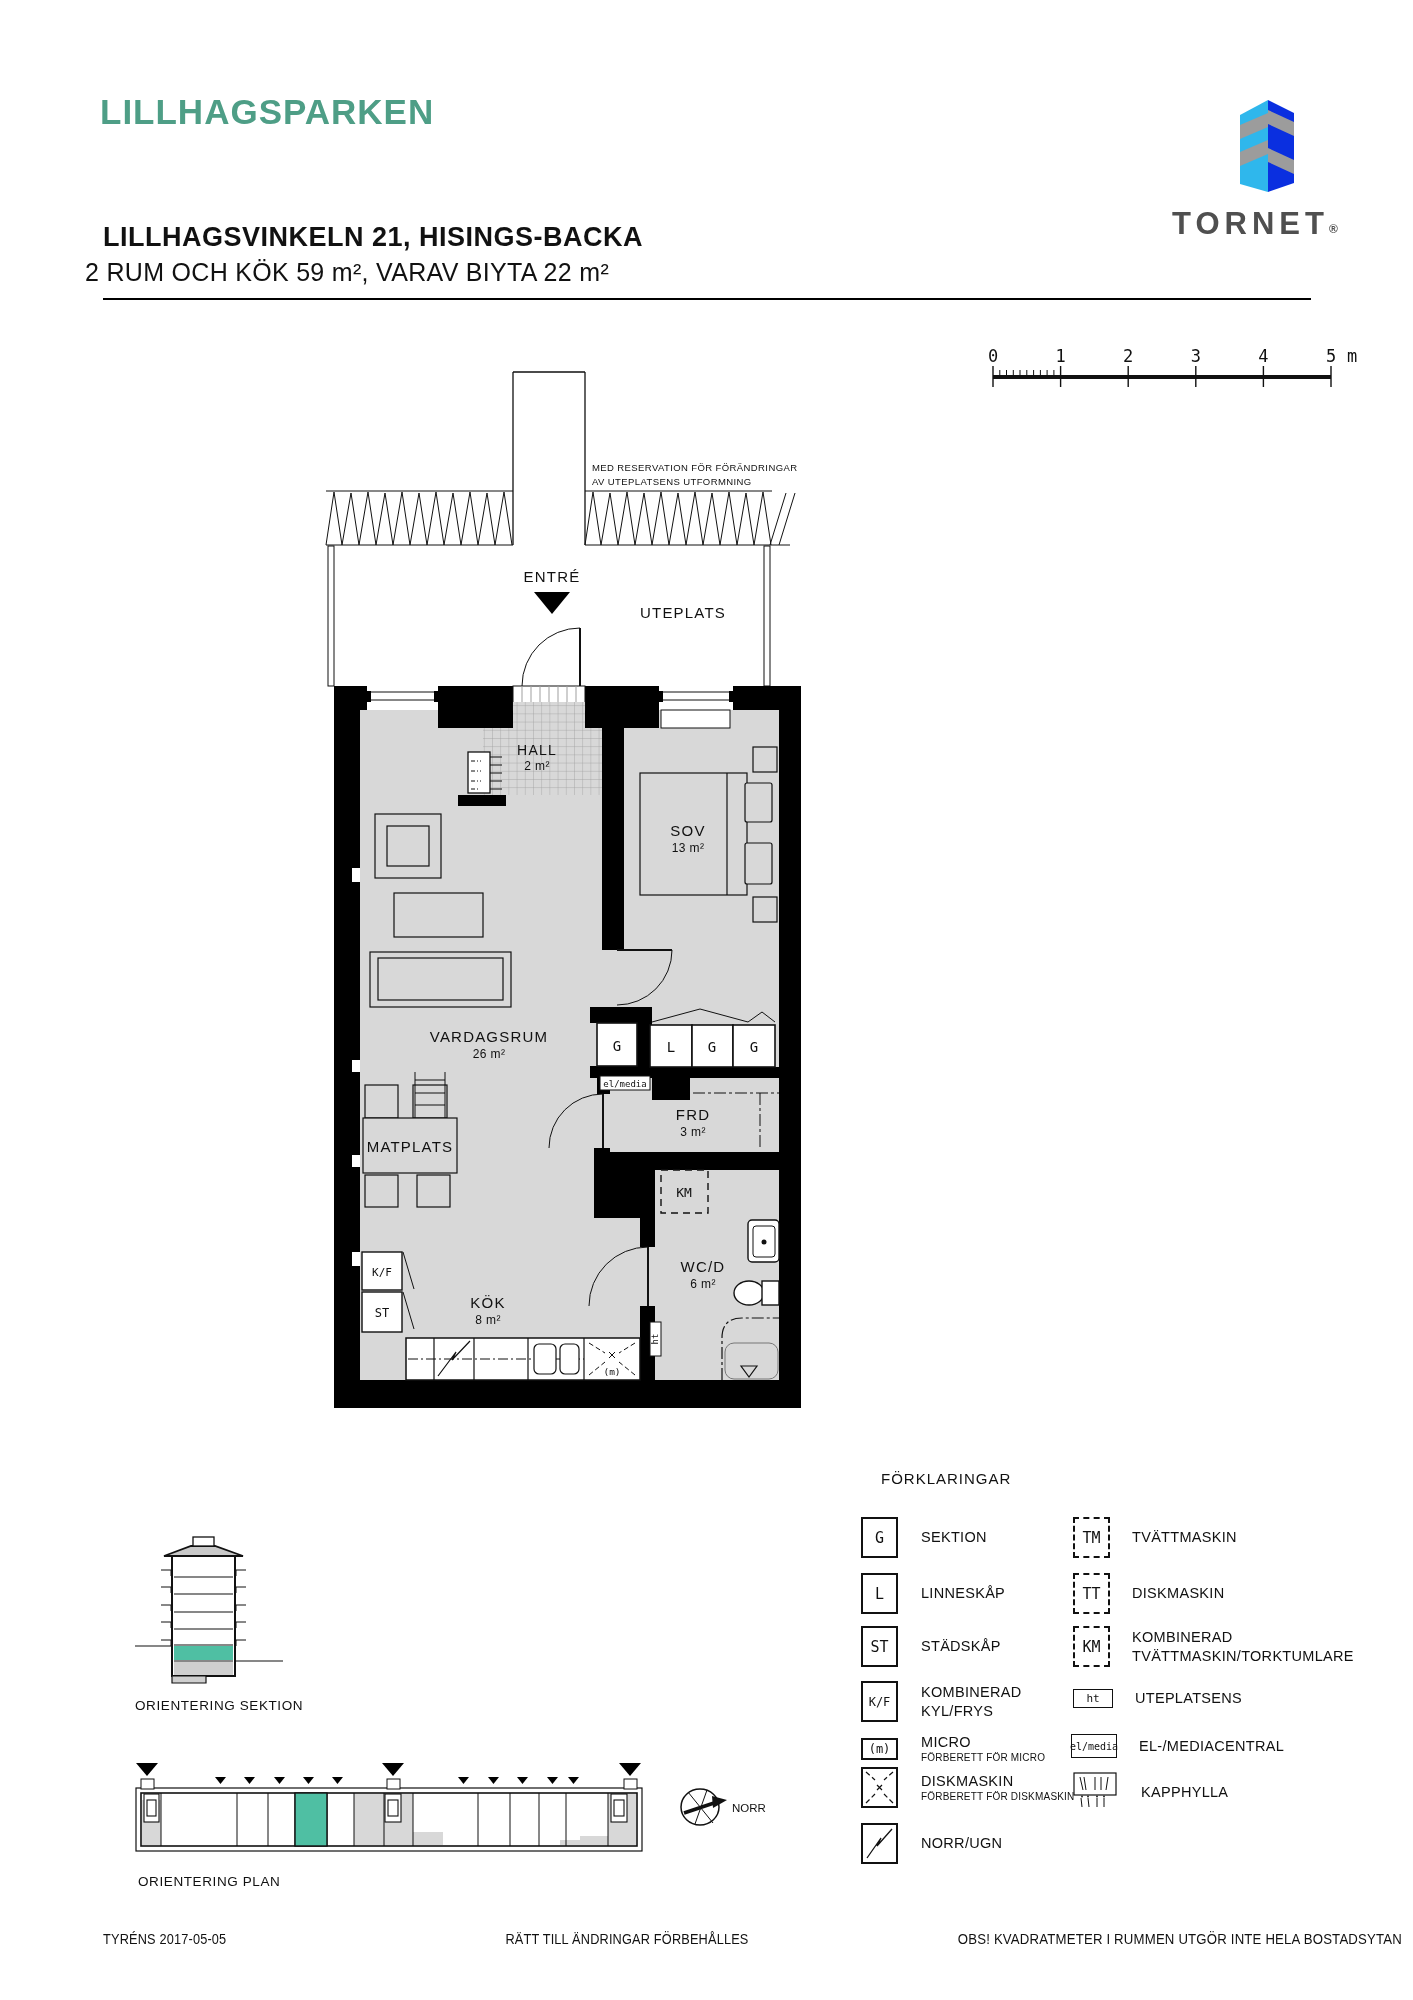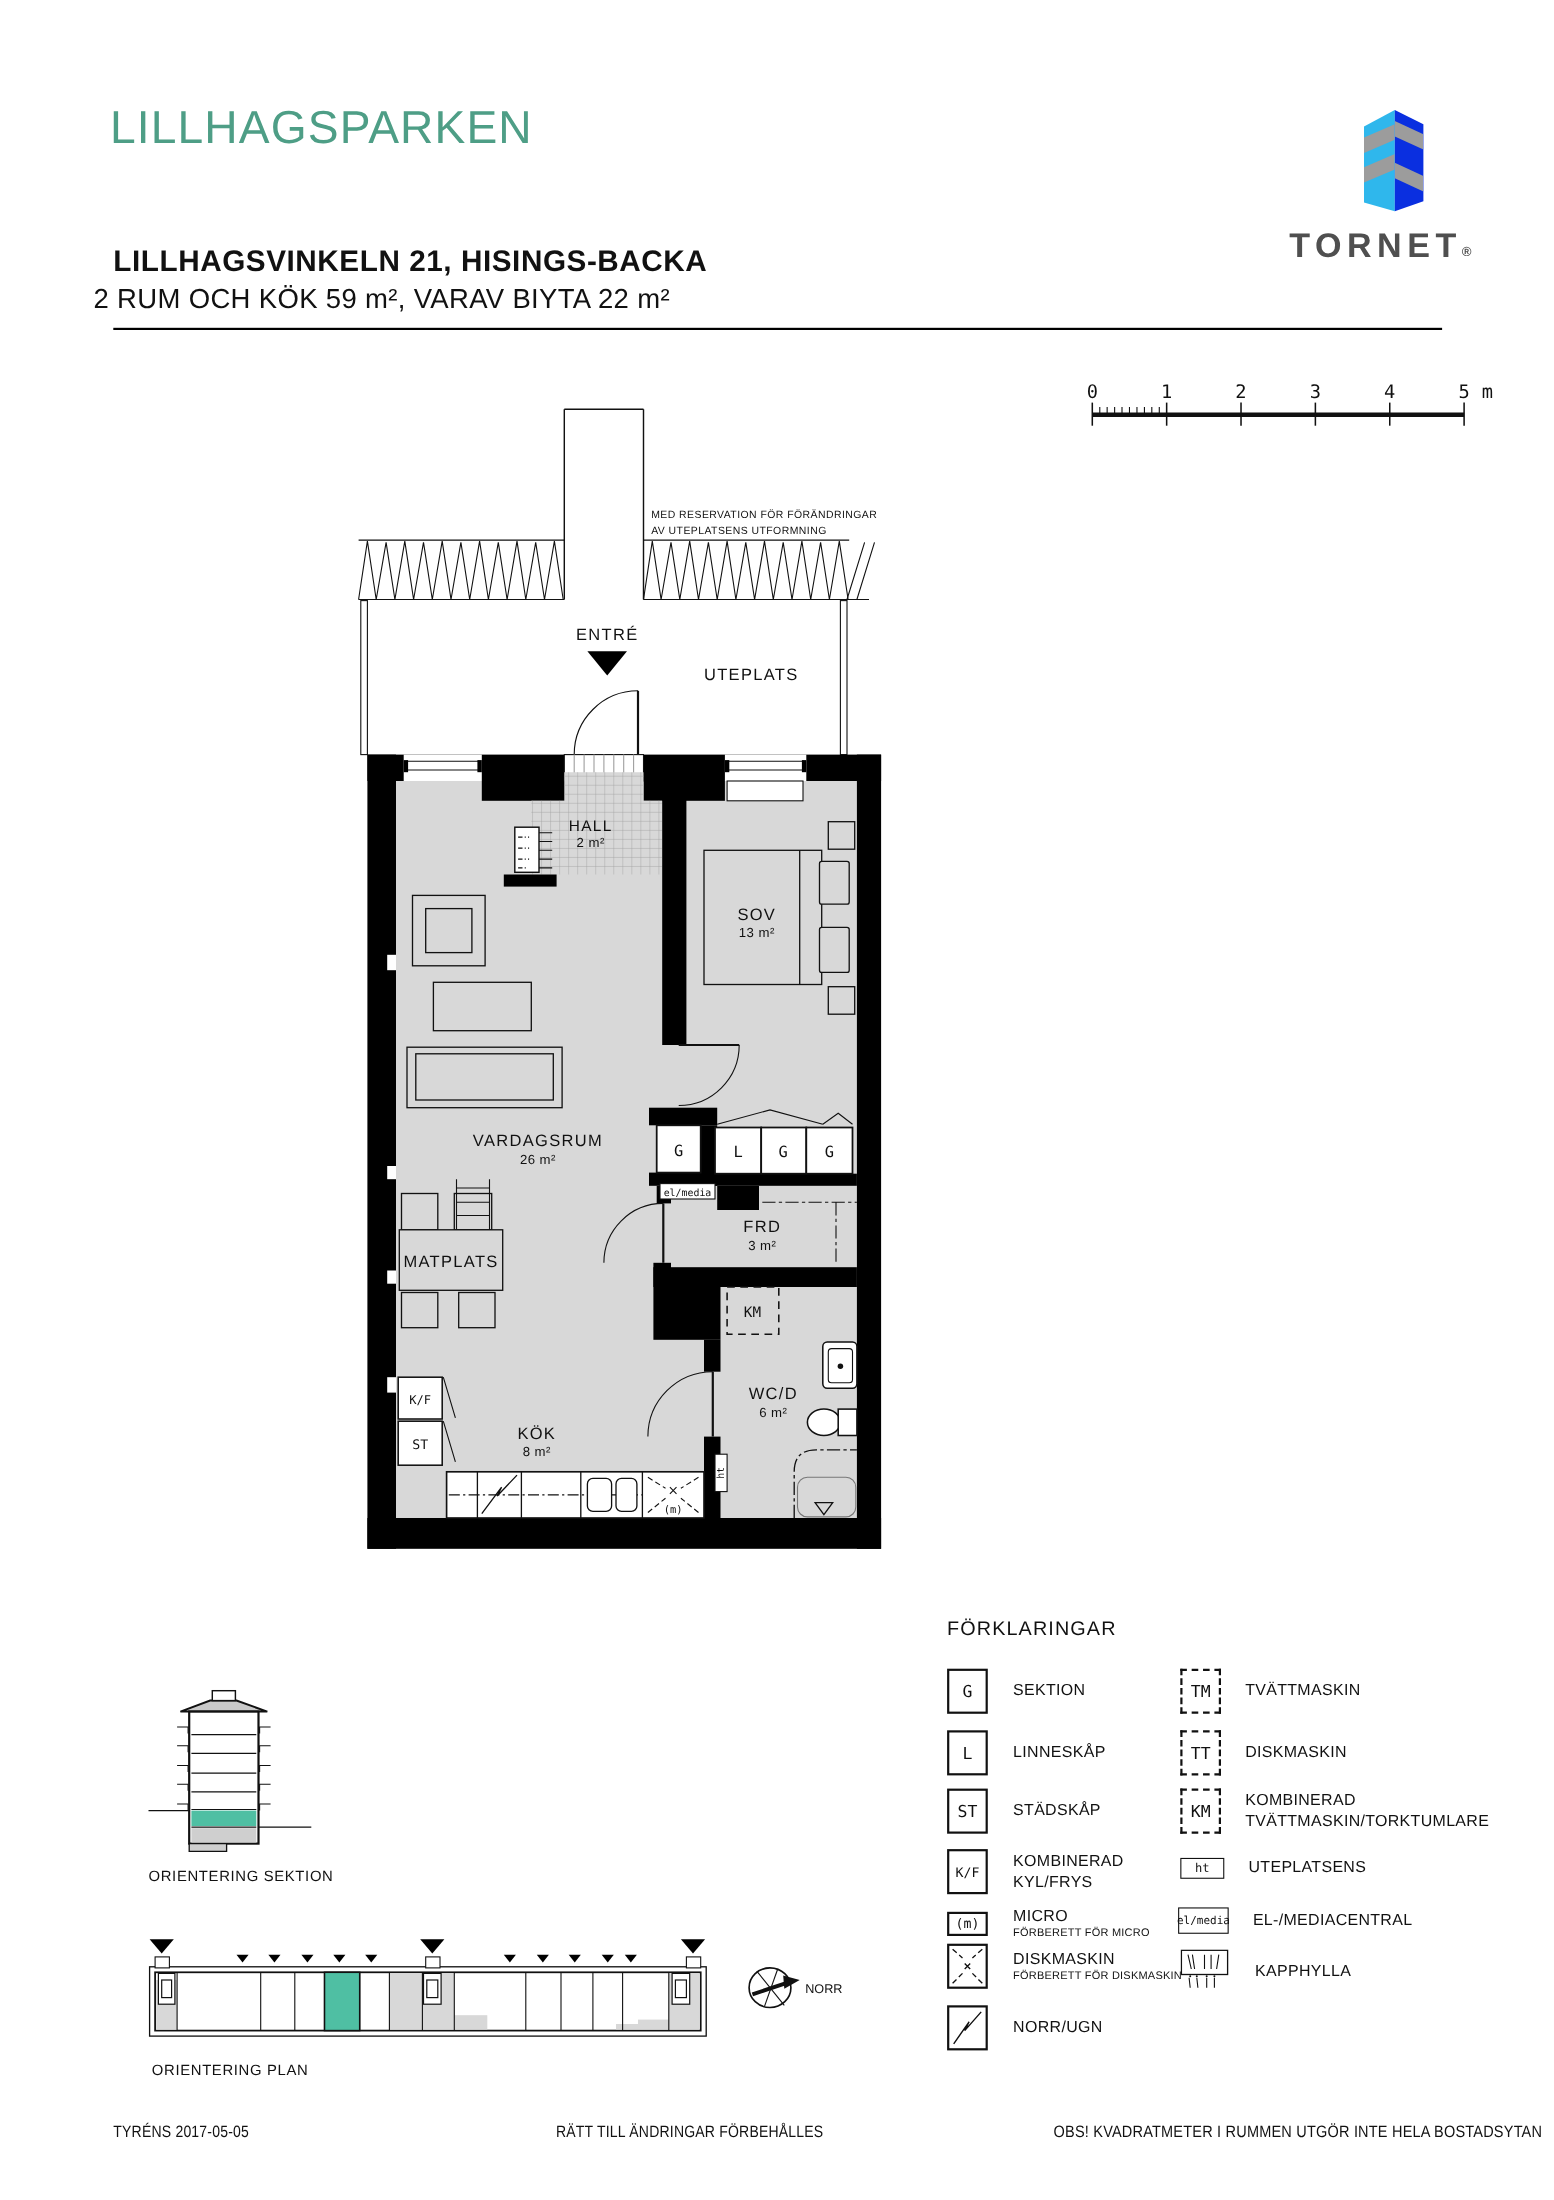--- a/index.html
+++ b/index.html
@@ -6,31 +6,31 @@
     --accent:#4E9E86; --highlight:#4FBFA3; --floor_gray:#D8D8D8;
     --logo_light_blue:#2FB7EC; --logo_dark_blue:#0A2FE0; --logo_gray:#9C9C9C; --logo_text:#4F4F4F;
   }
   *{margin:0;padding:0;box-sizing:border-box}
   html,body{background:#fff}
   body{width:1413px;height:2000px;position:relative;font-family:"Liberation Sans",sans-serif;color:#111;overflow:hidden}
   .abs{position:absolute}
   .layer{position:absolute;left:0;top:0}
 
   
-  .title{left:100px;top:92px;font-size:42px;font-weight:normal;letter-spacing:1px;color:var(--accent)}
+  .title{left:100px;top:92px;font-size:35px;font-weight:bold;letter-spacing:1px;color:var(--accent)}
   .address{left:103px;top:222px;font-size:27px;font-weight:bold;letter-spacing:.5px}
   .subtitle{left:85px;top:258px;font-size:25px;letter-spacing:.3px}
   .rule{left:103px;top:298px;width:1208px;height:2px;background:#000}
 
   
   .brand{left:1172px;top:206px;width:200px;font-size:31px;font-weight:bold;letter-spacing:5px;color:var(--logo_text);white-space:nowrap}
   .brand .reg{font-size:12px;letter-spacing:0;vertical-align:1px}
 
   
-  .legend-heading{left:861px;top:1470px;font-size:18px;letter-spacing:1px}
+  .legend-heading{left:881px;top:1470px;font-size:15px;letter-spacing:1px}
   .lrow{position:absolute;display:flex;align-items:center}
   .lrow .gap-l{margin-right:23px}
   .lrow .gap-r{margin-right:22px}
   .sym{border:2px solid #111;background:#fff;display:flex;align-items:center;justify-content:center;
        font-family:"DejaVu Sans Mono",monospace;flex:none}
   .sym.dashed{border:2px dashed #111}
   .sq{width:37px;height:41px;font-size:15px}
   .short{width:37px;height:22px;font-size:12px}
   .ht{width:40px;height:19px;font-size:11px}
   .elm{width:46px;height:24px;font-size:10px}

